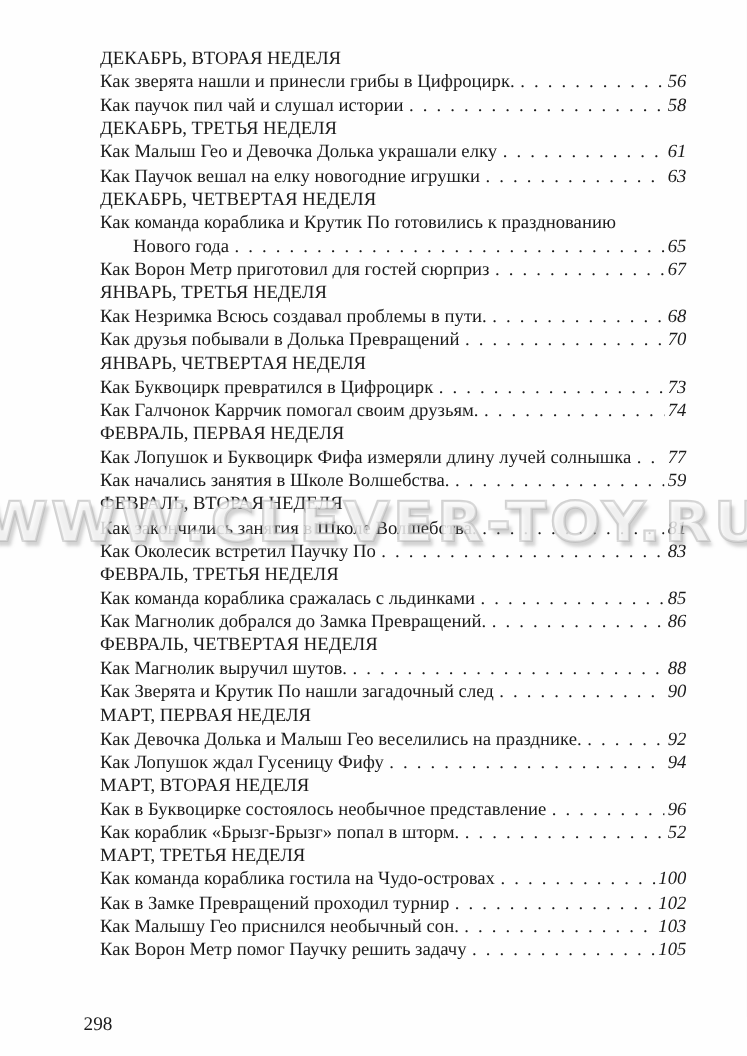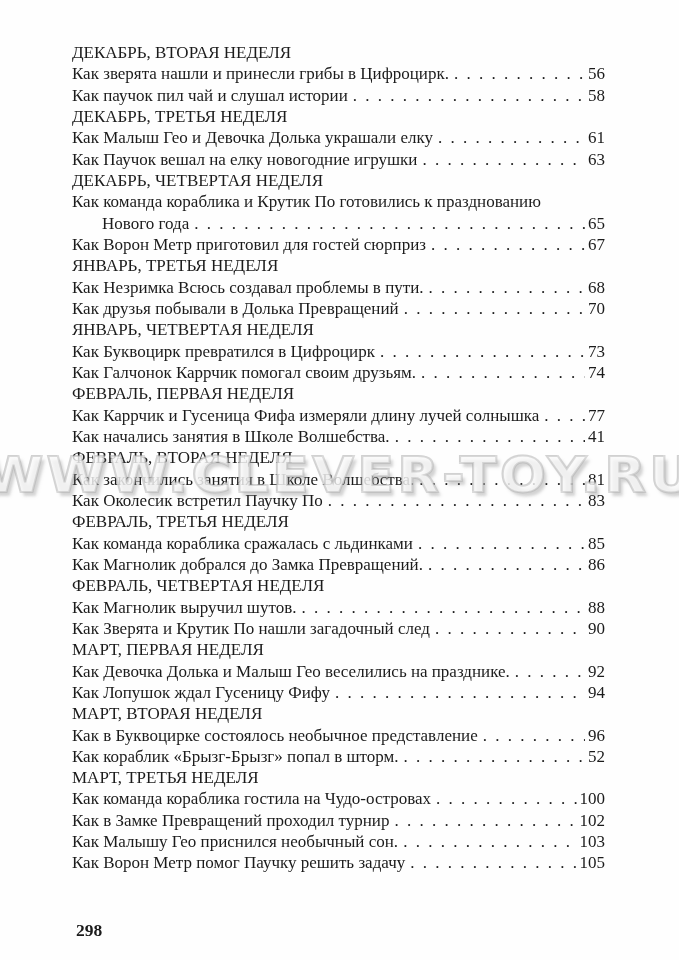--- a/index.html
+++ b/index.html
@@ -8,21 +8,21 @@
     width: 679px;
     height: 960px;
     margin: 0 auto;
     background: #fefefe;
     overflow: hidden;
     font-family: "Liberation Serif", "DejaVu Serif", serif;
     color: #1b1b1b;
   }
   .toc {
     position: absolute;
-    left: 72px;
+    left: 91px;
     top: 42px;
     width: 533px;
   }
   .row {
     display: flex;
     align-items: baseline;
     height: 21.33px;
     line-height: 21.33px;
     font-size: 17px;
     white-space: nowrap;
@@ -34,21 +34,21 @@
     flex: 1 1 auto;
     overflow: hidden;
     margin-left: 5px;
     margin-right: 3px;
     letter-spacing: 2px;
     color: #1b1b1b;
   }
   .row .leader::after {
     content: ". . . . . . . . . . . . . . . . . . . . . . . . . . . . . . . . . . . . . . . . . . . . . . . . . . . . . . . . . . . .";
   }
-  .row .pnum { flex: 0 0 auto; text-align: right; }
+  .row .pnum { flex: 0 0 auto; text-align: right; font-style: italic; }
   .watermark {
     position: absolute;
     left: 50%;
     top: 446px;
     transform: translateX(-50%) scaleX(1.08);
     transform-origin: center;
     white-space: nowrap;
     font-family: "DejaVu Sans", sans-serif;
     font-weight: bold;
     font-size: 50px;
@@ -58,21 +58,20 @@
     text-shadow:
       3px 4px 3px rgba(130,130,130,0.35),
       -1px -1px 0 rgba(190,190,190,0.25);
     pointer-events: none;
   }
   .folio {
     position: absolute;
     left: 76px;
     top: 920px;
     font-size: 17.5px;
-    font-weight: bold;
   }
 </style>
 </head>
 <body>
 
 <div class="page">
 
   <div class="toc" id="toc-list">
       <div class="row heading">
     <span class="title">ДЕКАБРЬ, ВТОРАЯ НЕДЕЛЯ</span>
@@ -146,28 +145,28 @@
       <div class="row">
     <span class="title">Как Галчонок Каррчик помогал своим друзьям.</span>
     <span class="leader"></span>
     <span class="pnum">74</span>
   </div>
       <div class="row heading">
     <span class="title">ФЕВРАЛЬ, ПЕРВАЯ НЕДЕЛЯ</span>
 
   </div>
       <div class="row">
-    <span class="title">Как Каррчик и Гусеница Фифа измеряли длину лучей солнышка</span>
+    <span class="title">Как Лопушок и Буквоцирк Фифа измеряли длину лучей солнышка</span>
     <span class="leader"></span>
     <span class="pnum">77</span>
   </div>
       <div class="row">
     <span class="title">Как начались занятия в Школе Волшебства.</span>
     <span class="leader"></span>
-    <span class="pnum">41</span>
+    <span class="pnum">59</span>
   </div>
       <div class="row heading">
     <span class="title">ФЕВРАЛЬ, ВТОРАЯ НЕДЕЛЯ</span>
 
   </div>
       <div class="row">
     <span class="title">Как закончились занятия в Школе Волшебства.</span>
     <span class="leader"></span>
     <span class="pnum">81</span>
   </div>

